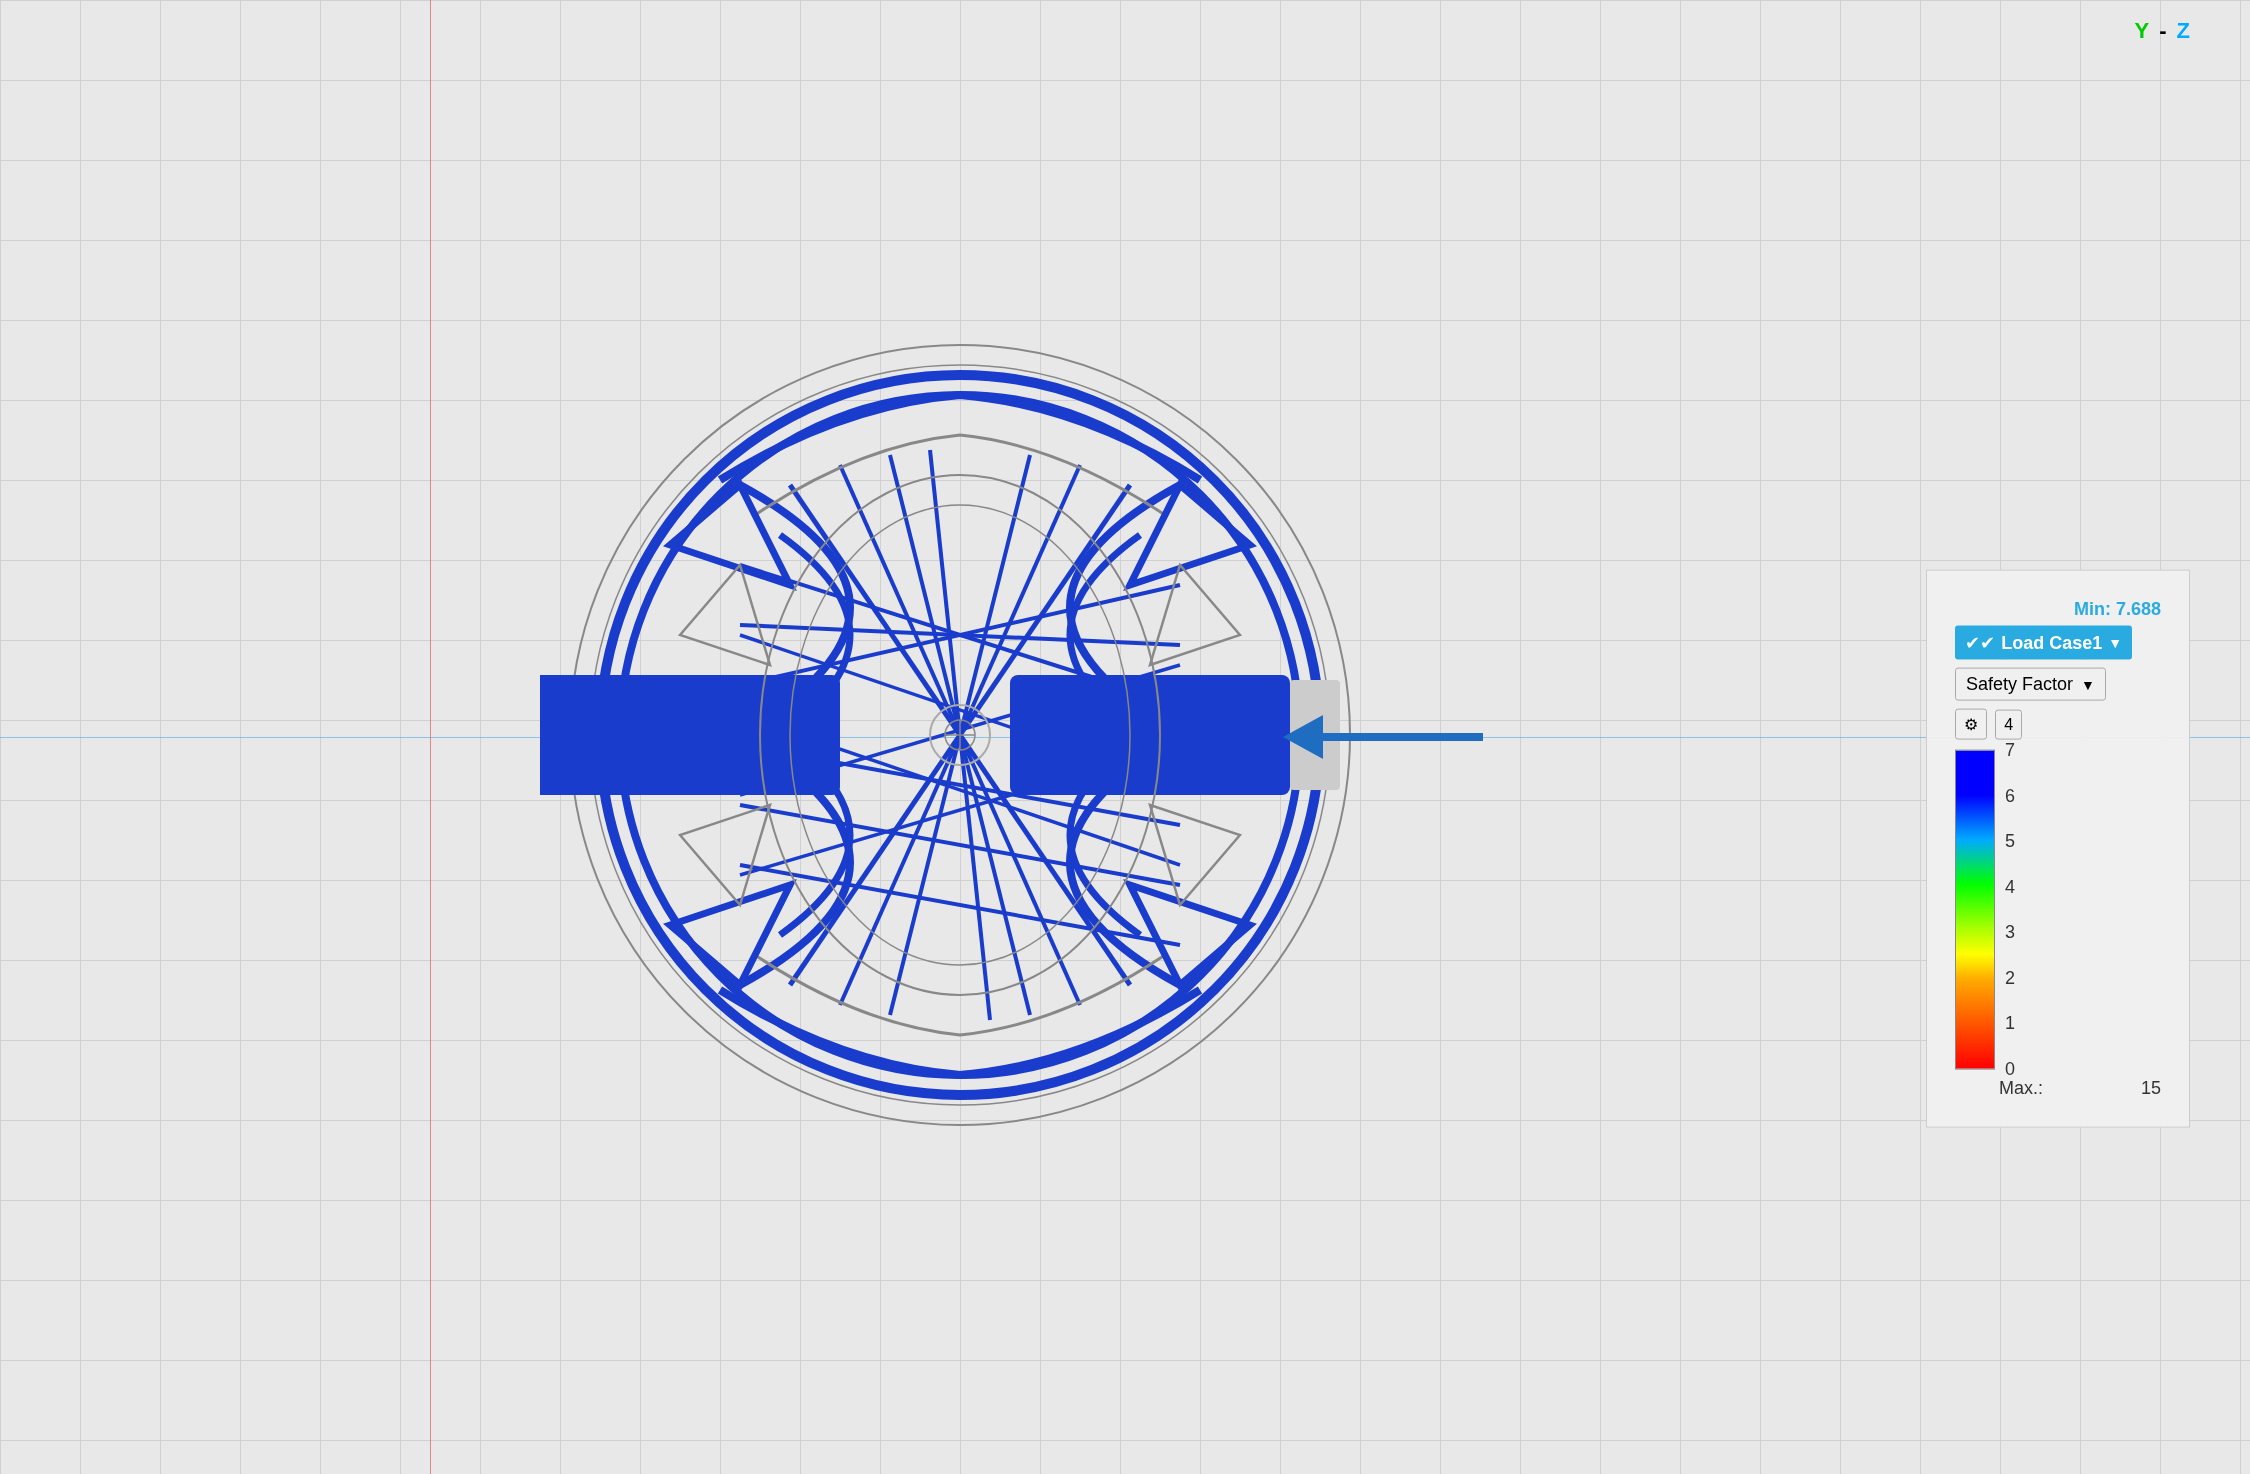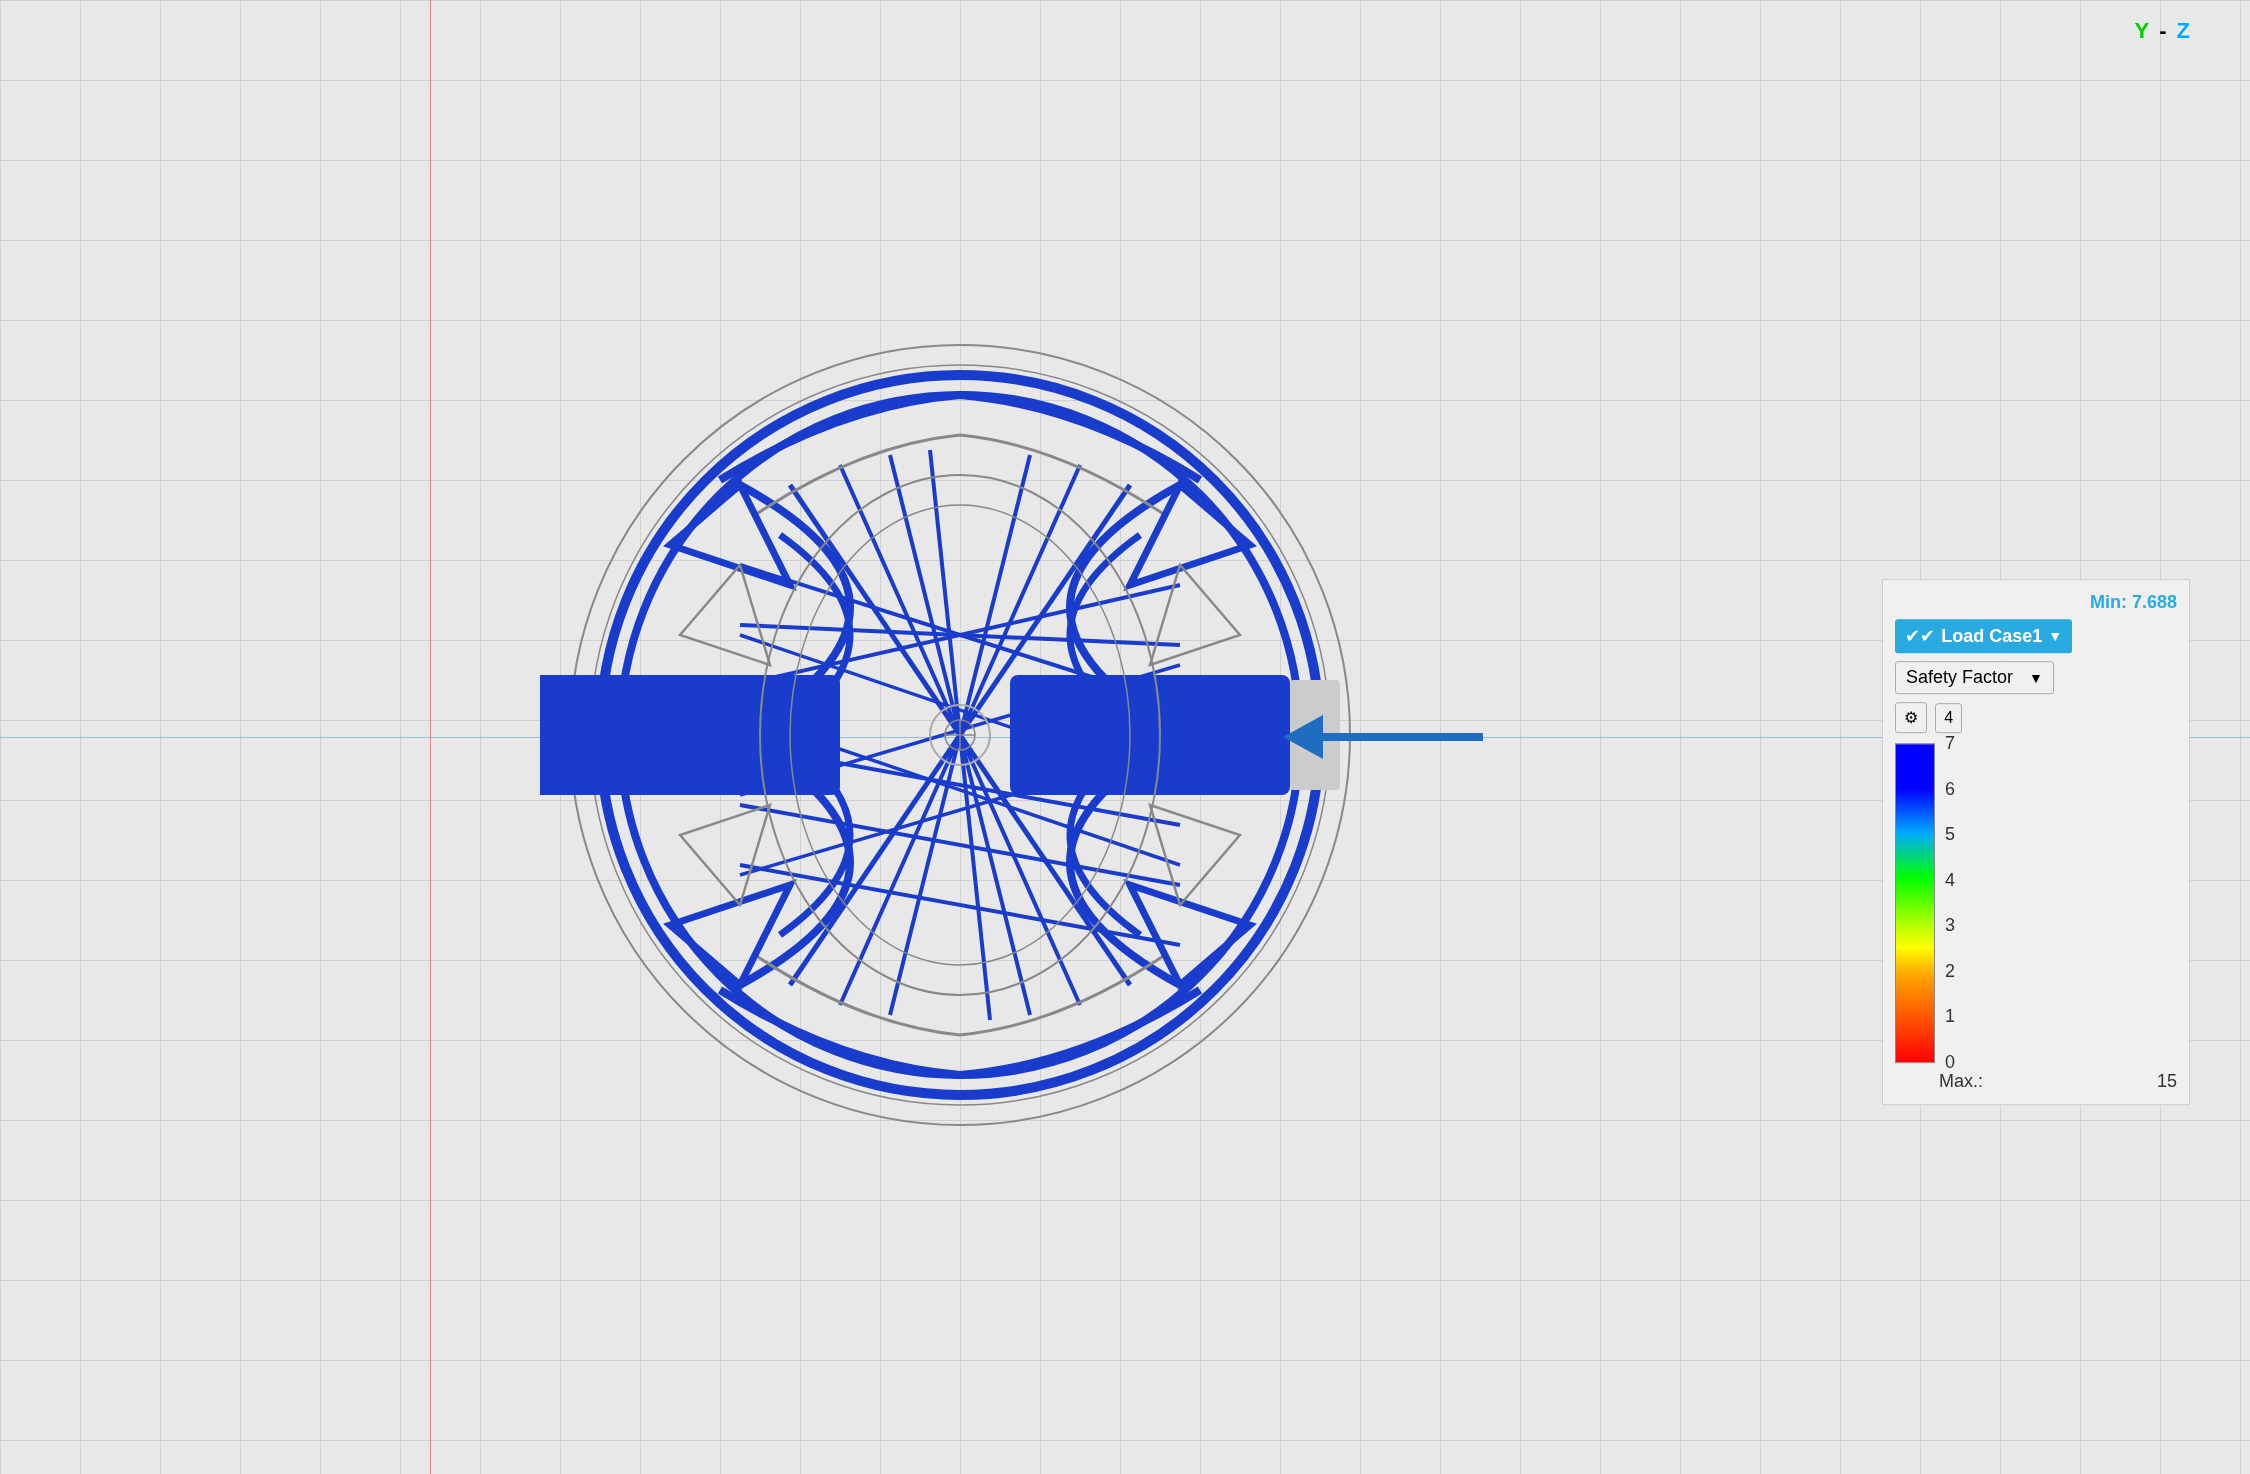--- a/index.html
+++ b/index.html
@@ -63,22 +63,22 @@
     }
 
     
     .legend-panel {
       position: absolute;
       right: 60px;
       top: 50%;
       transform: translateY(-30%);
       background: rgba(240,240,240,0.95);
       border: 1px solid #ccc;
-      padding: 12px;
-      width: 308px;
+      padding: 28px;
+      width: 264px;
     }
 
     .legend-row {
       display: flex;
       align-items: center;
       gap: 8px;
       margin-bottom: 8px;
     }
 
     .load-case-btn {
@@ -101,21 +101,21 @@
       font-weight: bold;
     }
     .load-case-arrow {
       color: white;
       font-size: 14px;
     }
 
     .safety-factor-btn {
       display: flex;
       align-items: center;
-      gap: 16px;
+      gap: 8px;
       background: #f0f0f0;
       border: 1px solid #aaa;
       padding: 5px 10px;
       cursor: pointer;
       border-radius: 3px;
       font-size: 18px;
     }
     .sf-arrow { font-size: 14px; }
 
     .tools-row {

